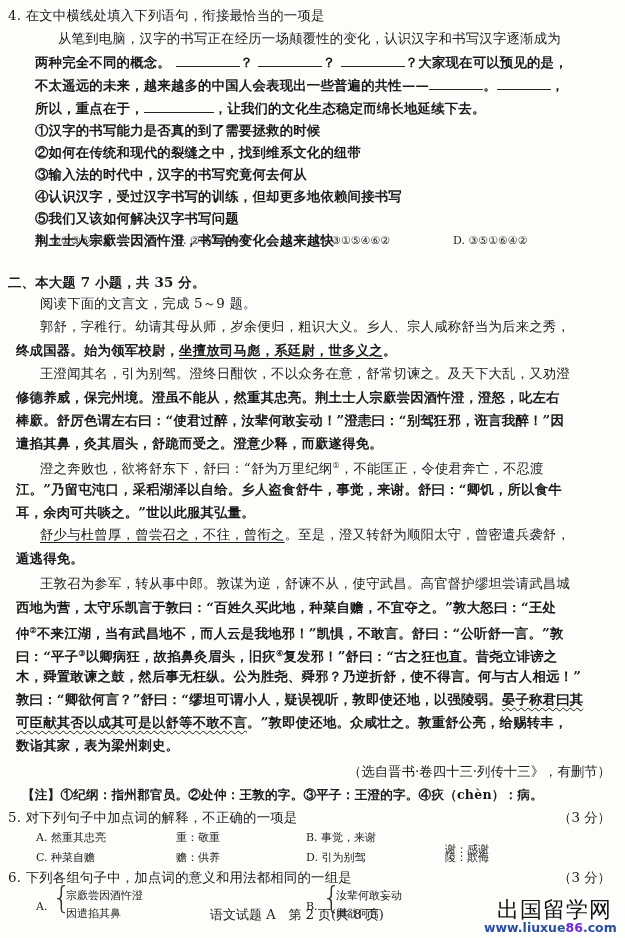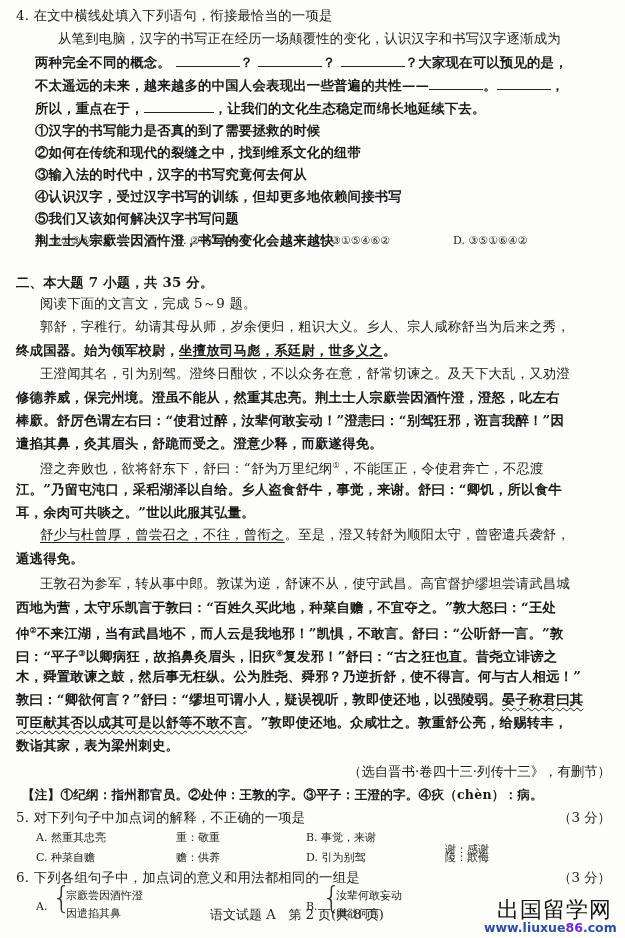--- a/index.html
+++ b/index.html
@@ -1,19 +1,19 @@
 <!DOCTYPE html>
 <html><head>
 <meta charset="utf-8">
 <style>
   html,body{margin:0;padding:0;background:#fff;}
   body{width:625px;height:938px;overflow:hidden;position:relative;font-family:"DejaVu Serif","Liberation Serif",serif;color:#1a1a1a;}
   .page{position:absolute;left:0;top:0;width:625px;height:938px;background:#fdfdfc;}
   .ln{position:absolute;left:0;white-space:nowrap;font-size:13.4px;line-height:20px;letter-spacing:0.2px;}
-  .q{left:16px;}
+  .q{left:8px;}
   .p{left:58px;}
   .b{left:35px;font-weight:bold;}
   .bold{font-weight:bold;}
   .ul{text-decoration:underline;text-underline-offset:3px;}
   .wavy{text-decoration:underline wavy;text-underline-offset:3px;text-decoration-thickness:1px;}
   .blank{display:inline-block;border-bottom:1px solid #222;height:14px;vertical-align:baseline;}
   .sup{font-size:8px;vertical-align:super;}
   .right{position:absolute;white-space:nowrap;font-size:13.4px;line-height:20px;}
   .brace{position:absolute;font-size:30px;line-height:36px;font-family:"DejaVu Sans",sans-serif;font-weight:100;color:#333;}
   .footer{position:absolute;top:906px;left:210px;font-size:13px;white-space:nowrap;}

